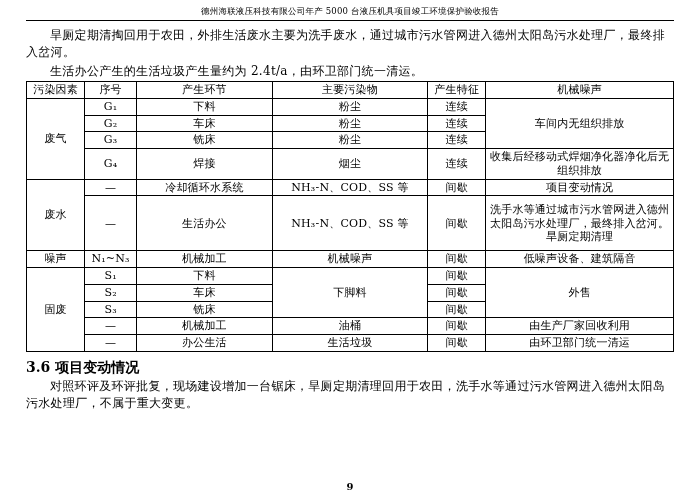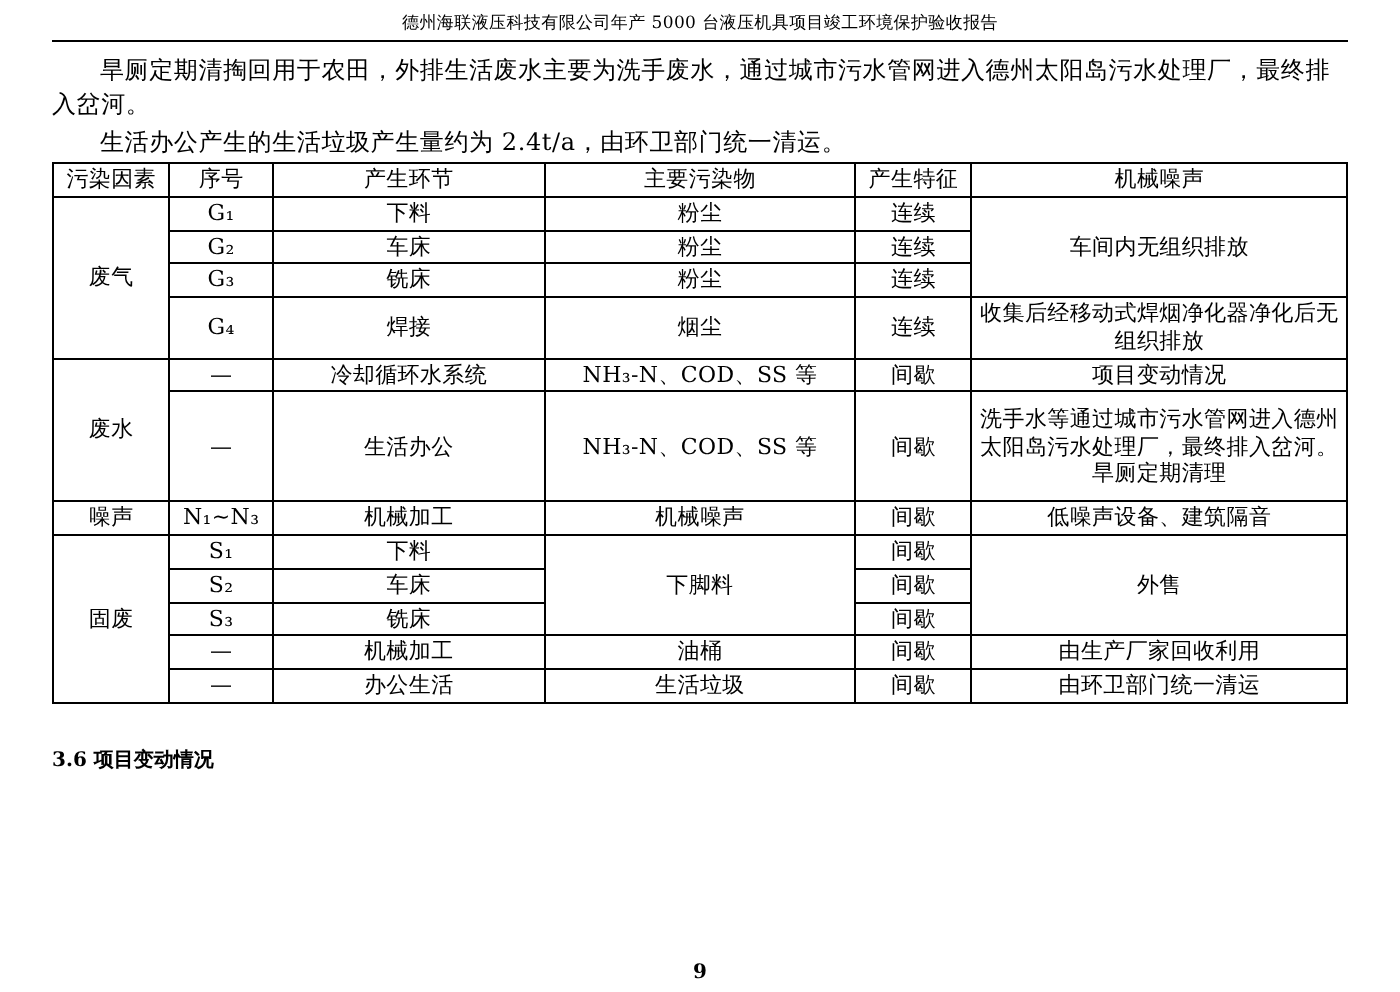--- a/index.html
+++ b/index.html
@@ -69,22 +69,22 @@
     letter-spacing: 0.2px;
   }
   td.head {
     font-size: 11.5px;
   }
   .corner {
     line-height: 1.15;
   }
   .s36 {
     font-weight: bold;
-    font-size: 10px;
-    margin: 21px 0 1px 0;
+    font-size: 14px;
+    margin: 7px 0 1px 0;
   }
   .footer {
     position: absolute;
     left: 0;
     right: 0;
     bottom: 4px;
     text-align: center;
     font-size: 10px;
     font-weight: bold;
   }
@@ -202,15 +202,16 @@
         <td>—</td>
         <td>办公生活</td>
         <td>生活垃圾</td>
         <td>间歇</td>
         <td>由环卫部门统一清运</td>
       </tr>
     </tbody>
   </table>
 
   <p class="s36 noindent">3.6 项目变动情况</p>
+  <p class="para">对照环评及环评批复，现场建设增加一台锯床，旱厕定期清理回用于农田，洗手水等通过污水管网进入德州太阳岛污水处理厂，不属于重大变更。</p>
 
   <div class="footer">9</div>
 </div>
 
 </body></html>

